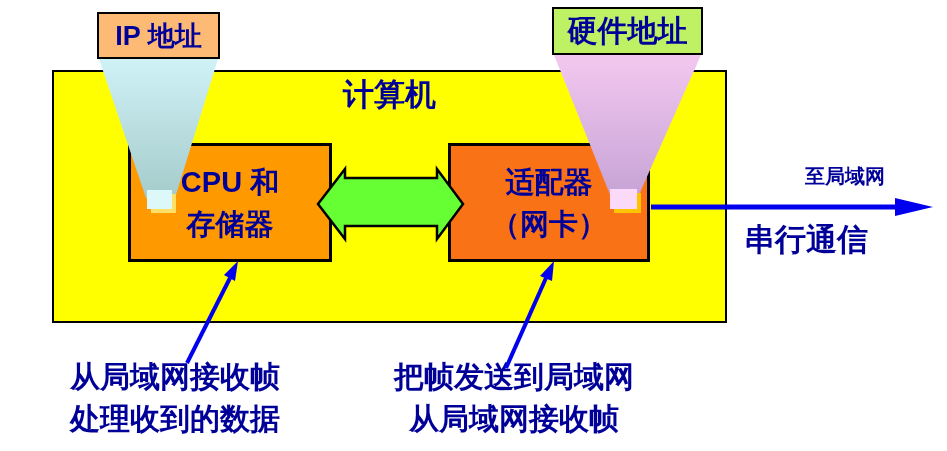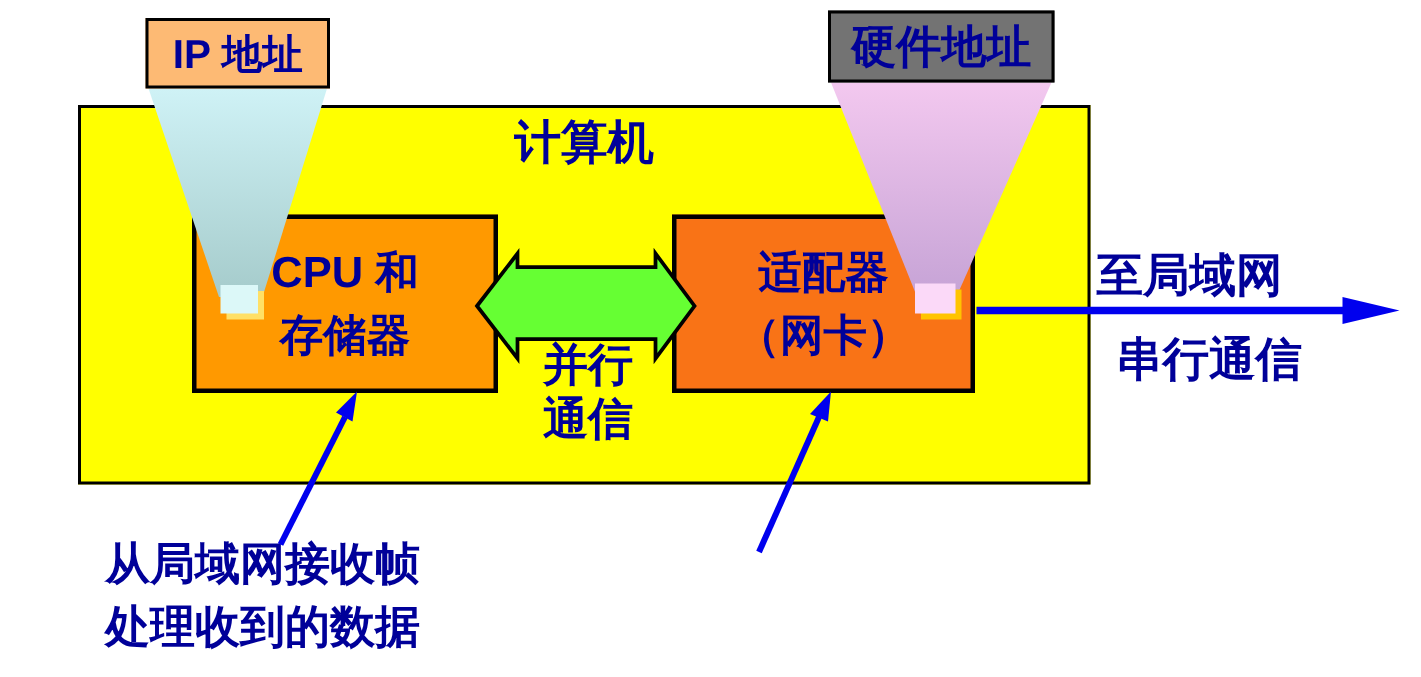--- a/index.html
+++ b/index.html
@@ -17,24 +17,24 @@
   .inner-box{border:3px solid #000;display:flex;flex-direction:column;align-items:center;justify-content:center;font-size:29px;line-height:42px;text-align:center;}
   .cpu-box{left:128px;top:143px;width:204px;height:119px;background:#FF9900;}
   .adapter-box{left:448px;top:143px;width:202px;height:119px;background:#f97316;}
 
   .port{border:0;}
   .cpu-port{left:147px;top:190px;width:25px;height:19px;background:#DCF8F8;box-shadow:4px 4px 0 #FFE066;}
   .adapter-port{left:610px;top:189px;width:27px;height:20px;background:#FBD9F8;box-shadow:4px 4px 0 #FFC400;}
 
   .callout{border:2px solid #000;display:flex;align-items:center;justify-content:center;}
   .ip-label{left:97px;top:12px;width:123px;height:47px;background:#fdba74;font-size:27px;}
-  .hw-label{left:552px;top:7px;width:151px;height:48px;background:#737373;font-size:30px;}
+  .hw-label{left:552px;top:7px;width:151px;height:48px;background:#bef264;font-size:30px;}
 
   .parallel-label{left:330px;top:226px;width:124px;text-align:center;font-size:30px;line-height:36px;}
-  .lan-label{left:731px;top:163px;width:154px;text-align:left;font-size:31px;}
+  .lan-label{left:731px;top:163px;width:154px;text-align:right;font-size:20px;}
   .serial-label{left:727px;top:219px;width:158px;text-align:center;font-size:31px;}
 
   .note{font-size:30px;line-height:42px;}
   .note-cpu{left:70px;top:356px;text-align:left;}
   .note-adapter{left:366px;top:356px;width:296px;text-align:center;}
 </style>
 </head>
 <body>
 
 <div class="stage">
@@ -70,31 +70,31 @@
   <div class="abs port cpu-port"></div>
   <div class="abs port adapter-port"></div>
 
   <div class="abs callout ip-label">
     <span>IP 地址</span>
   </div>
   <div class="abs callout hw-label">
     <span>硬件地址</span>
   </div>
 
-  <div class="abs parallel-label">
-    <div>并行</div>
-    <div>通信</div>
-  </div>
 
   <div class="abs lan-label">至局域网</div>
   <div class="abs serial-label">串行通信</div>
 
   <div class="abs note note-cpu">
     <div>从局域网接收帧</div>
     <div>处理收到的数据</div>
+  </div>
+  <div class="abs note note-adapter">
+    <div>把帧发送到局域网</div>
+    <div>从局域网接收帧</div>
   </div>
 
   <svg class="layer">
 
     <polygon points="318,204 345,169 345,178 437,178 437,169 463,204 437,239 437,226 345,226 345,239" stroke="#000000" stroke-width="2.5" stroke-linejoin="miter" fill="#66FF33"></polygon>
 
     <line x1="651" y1="207" x2="899" y2="207" stroke-width="5" stroke="#0000EE"></line>
     <polygon points="895,198 933,207 895,216" fill="#0000EE"></polygon>
 
     <line x1="187" y1="363" x2="230" y2="278" stroke-width="4" stroke="#0000EE"></line>

